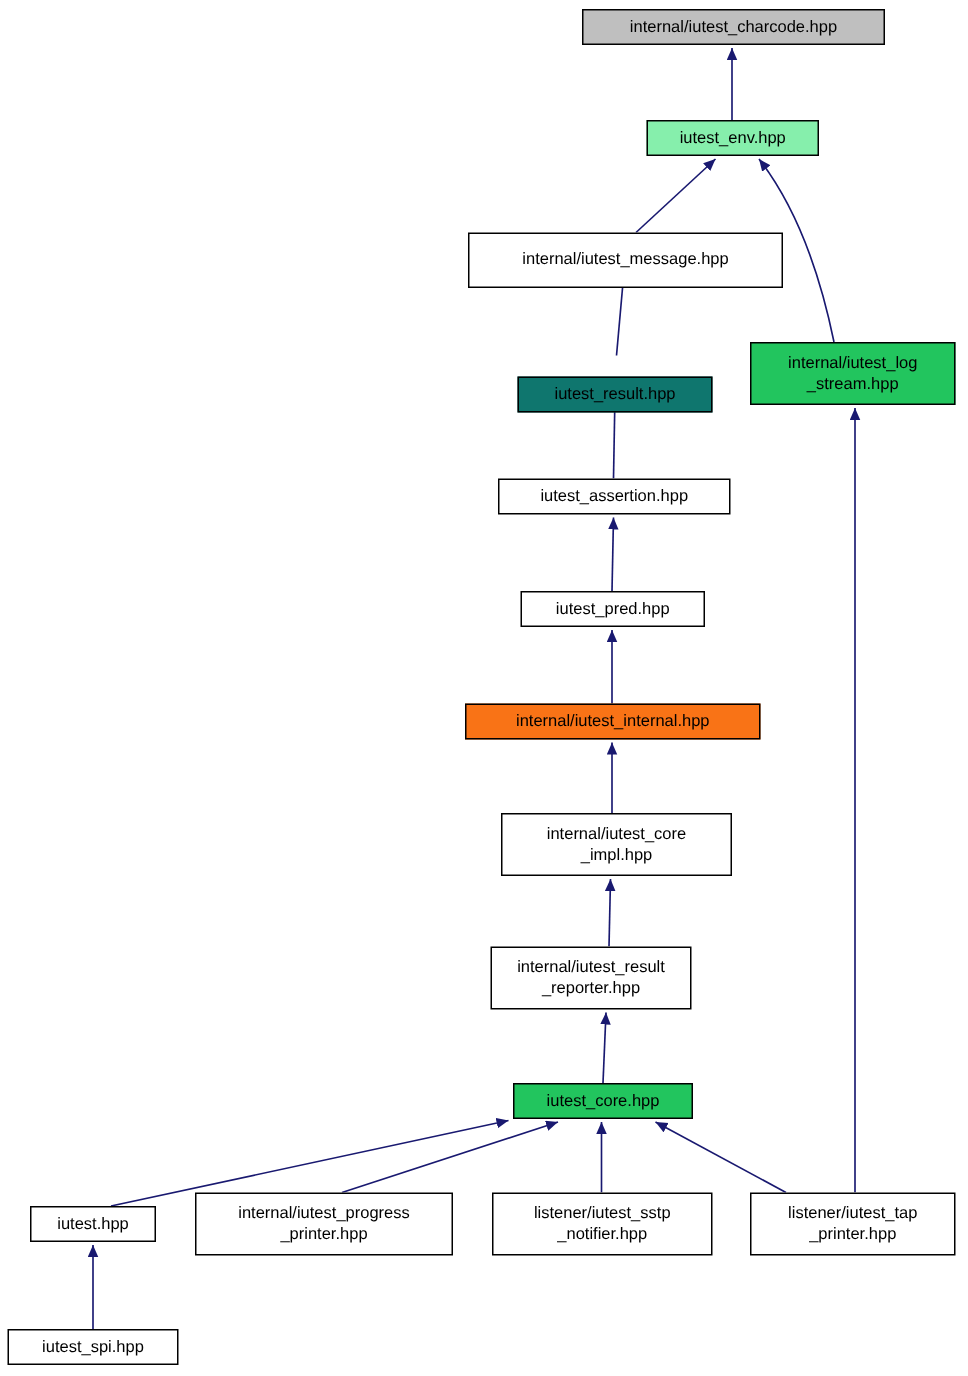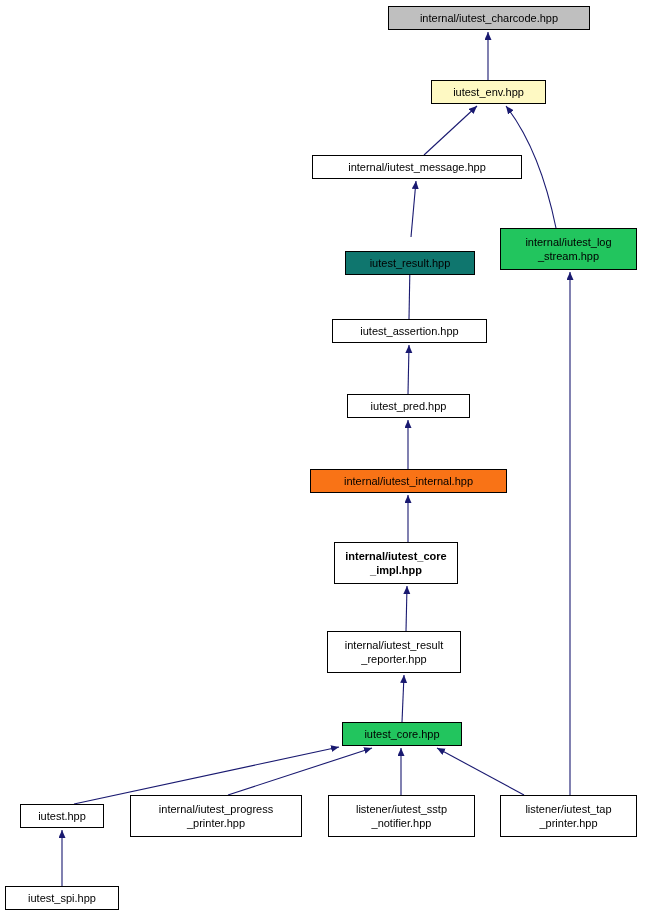--- a/index.html
+++ b/index.html
@@ -47,29 +47,29 @@
         <path d="M74,804 L339,747" class="edge" stroke="#191970" marker-end="url(#arrow)"></path>
         <path d="M228,795 L372,748" class="edge" stroke="#191970" marker-end="url(#arrow)"></path>
         <path d="M401,795 L401,748" class="edge" stroke="#191970" marker-end="url(#arrow)"></path>
         <path d="M524,795 L437,748" class="edge" stroke="#191970" marker-end="url(#arrow)"></path>
         <path d="M570,795 L570,272" class="edge" stroke="#191970" marker-end="url(#arrow)"></path>
         <path d="M62,886 L62,830" class="edge" stroke="#191970" marker-end="url(#arrow)"></path>
       </g>
   </svg>
   <div id="nodes-layer">
       <div class="node" style="left: 388px; top: 6px; width: 202px; height: 24px; border-color: rgb(0, 0, 0); background: rgb(191, 191, 191);">internal/iutest_charcode.hpp</div>
-      <div class="node" style="left: 431px; top: 80px; width: 115px; height: 24px; border-color: rgb(0, 0, 0); background: #fef9c3;">iutest_env.hpp</div>
-      <div class="node" style="left: 312px; top: 155px; width: 210px; height: 24px; border-color: rgb(0, 0, 0); background: rgb(255, 255, 255);">internal/iutest_message.hpp</div>
+      <div class="node" style="left: 431px; top: 80px; width: 115px; height: 24px; border-color: rgb(0, 0, 0); background: #86efac;">iutest_env.hpp</div>
+      <div class="node" style="left: 312px; top: 155px; width: 210px; height: 37px; border-color: rgb(0, 0, 0); background: rgb(255, 255, 255);">internal/iutest_message.hpp</div>
       <div class="node" style="left: 345px; top: 251px; width: 130px; height: 24px; border-color: rgb(0, 0, 0); background: #0f766e;">iutest_result.hpp</div>
       <div class="node" style="left: 500px; top: 228px; width: 137px; height: 42px; border-color: rgb(0, 0, 0); background: #22c55e;">internal/iutest_log
 _stream.hpp</div>
       <div class="node" style="left: 332px; top: 319px; width: 155px; height: 24px; border-color: rgb(0, 0, 0); background: rgb(255, 255, 255);">iutest_assertion.hpp</div>
       <div class="node" style="left: 347px; top: 394px; width: 123px; height: 24px; border-color: rgb(0, 0, 0); background: rgb(255, 255, 255);">iutest_pred.hpp</div>
       <div class="node" style="left: 310px; top: 469px; width: 197px; height: 24px; border-color: rgb(0, 0, 0); background: #f97316;">internal/iutest_internal.hpp</div>
-      <div class="node" style="left: 334px; top: 542px; width: 124px; height: 42px; border-color: rgb(0, 0, 0); background: rgb(255, 255, 255); font-weight: bold;">internal/iutest_core
+      <div class="node" style="left: 334px; top: 542px; width: 154px; height: 42px; border-color: rgb(0, 0, 0); background: rgb(255, 255, 255);">internal/iutest_core
 _impl.hpp</div>
       <div class="node" style="left: 327px; top: 631px; width: 134px; height: 42px; border-color: rgb(0, 0, 0); background: rgb(255, 255, 255);">internal/iutest_result
 _reporter.hpp</div>
       <div class="node" style="left: 342px; top: 722px; width: 120px; height: 24px; border-color: rgb(0, 0, 0); background: #22c55e;">iutest_core.hpp</div>
       <div class="node" style="left: 20px; top: 804px; width: 84px; height: 24px; border-color: rgb(0, 0, 0); background: rgb(255, 255, 255);">iutest.hpp</div>
       <div class="node" style="left: 130px; top: 795px; width: 172px; height: 42px; border-color: rgb(0, 0, 0); background: rgb(255, 255, 255);">internal/iutest_progress
 _printer.hpp</div>
       <div class="node" style="left: 328px; top: 795px; width: 147px; height: 42px; border-color: rgb(0, 0, 0); background: rgb(255, 255, 255);">listener/iutest_sstp
 _notifier.hpp</div>
       <div class="node" style="left: 500px; top: 795px; width: 137px; height: 42px; border-color: rgb(0, 0, 0); background: rgb(255, 255, 255);">listener/iutest_tap

